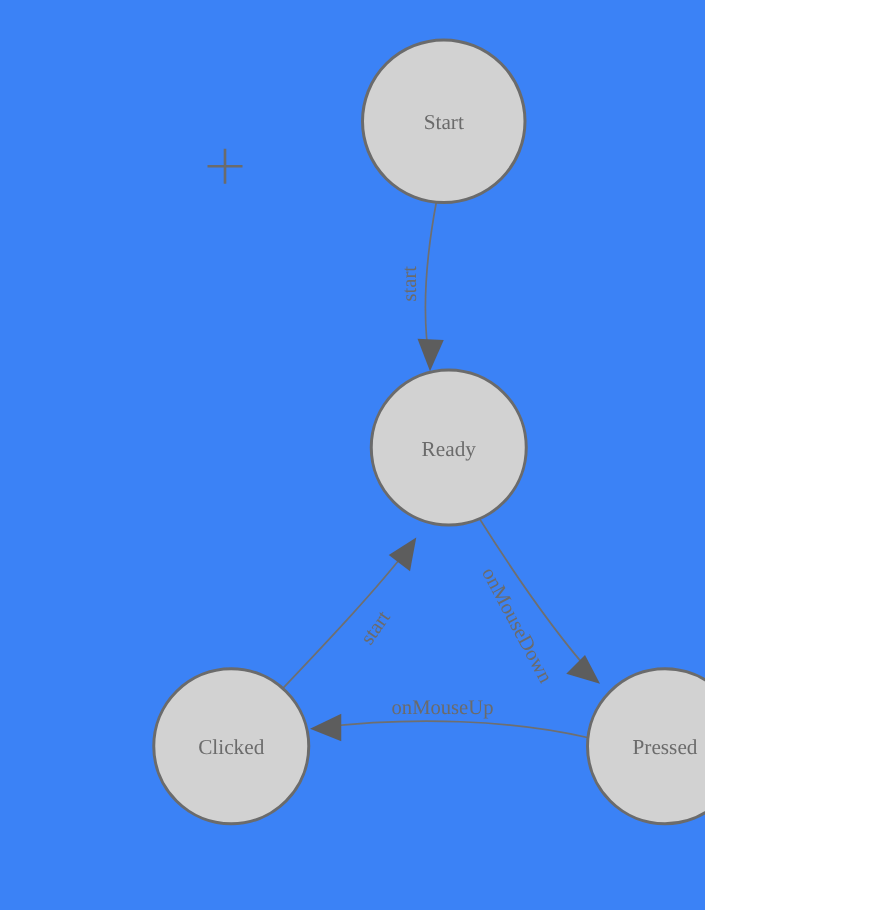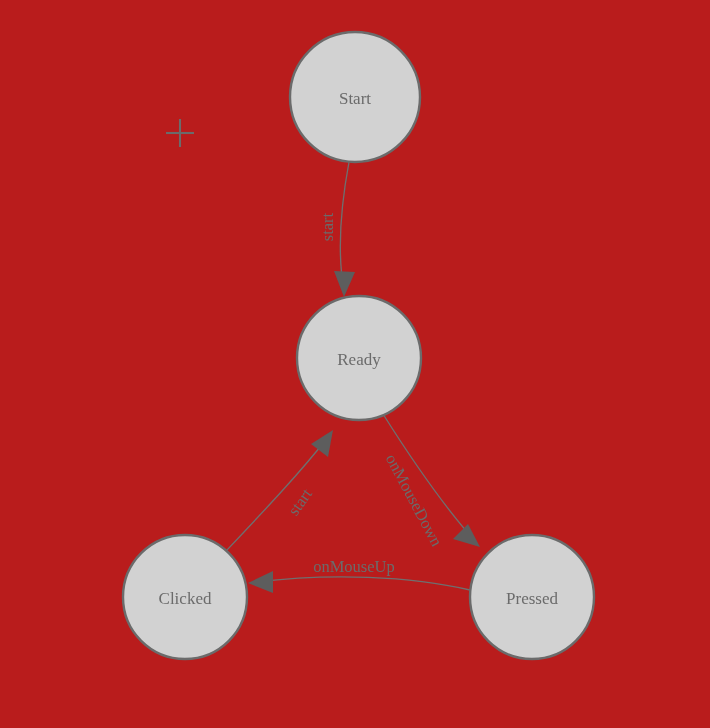--- a/index.html
+++ b/index.html
@@ -6,23 +6,23 @@
   html, body {
     margin: 0;
     padding: 0;
     background: #ffffff;
   }
   body {
     font-family: "Liberation Serif", "DejaVu Serif", serif;
   }
   #canvas-wrap {
     position: relative;
-    width: 710px;
+    width: 564px;
     height: 728px;
-    background: #b91c1c;
+    background: #3b82f6;
     overflow: hidden;
   }
   svg#diagram {
     display: block;
     width: 710px;
     height: 728px;
   }
   .node-circle {
     fill: #d2d2d2;
     stroke: #6b6b6b;

